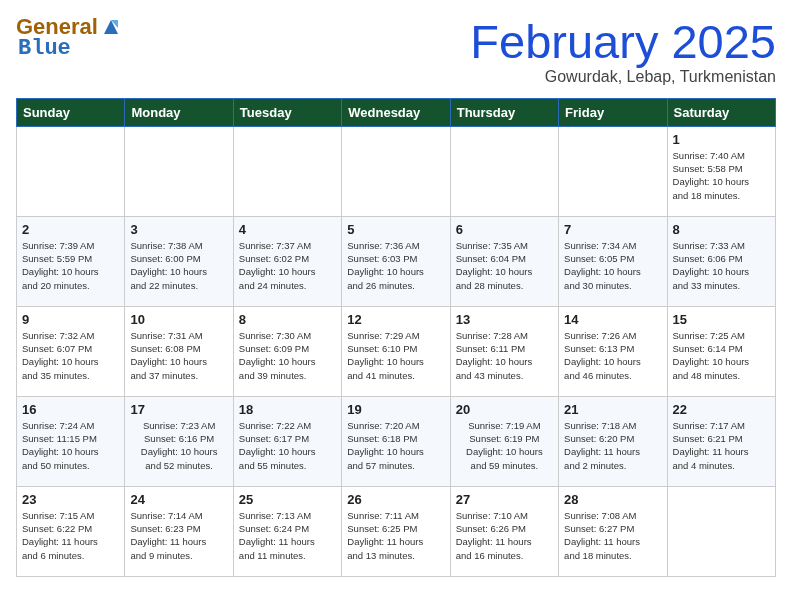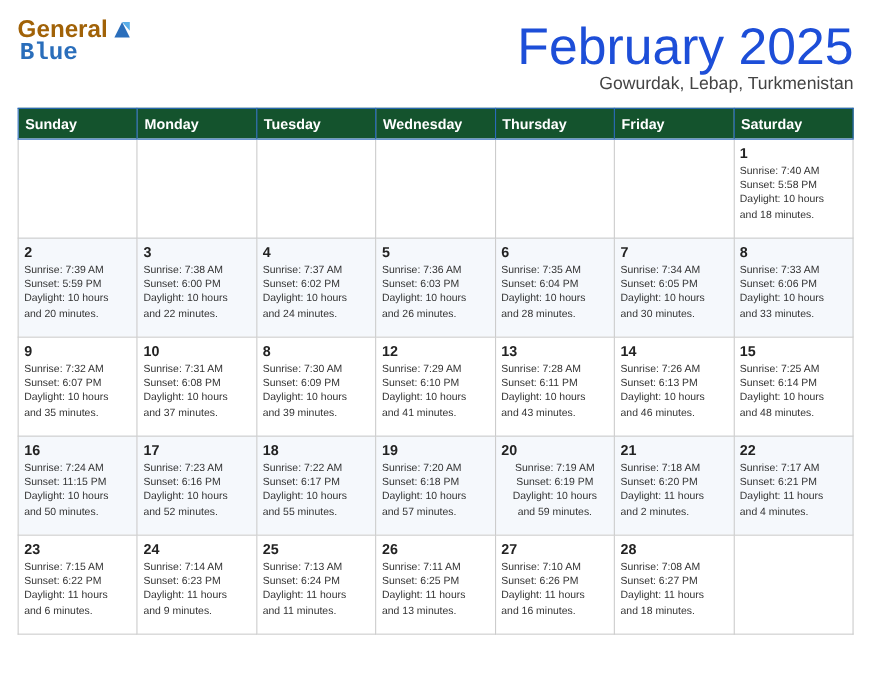--- a/index.html
+++ b/index.html
@@ -237,21 +237,21 @@
       <tr>
         <td>
           <span class="day-num">16</span>
           <div class="day-info" style="white-space: pre-line;">Sunrise: 7:24 AM
 Sunset: 11:15 PM
 Daylight: 10 hours
 and 50 minutes.</div>
         </td>
         <td>
           <span class="day-num">17</span>
-          <div class="day-info" style="white-space: pre-line;">Sunrise: 7:23 AM
+          <div class="day-info" style="white-space: pre-line; text-align: center;">Sunrise: 7:23 AM
 Sunset: 6:16 PM
 Daylight: 10 hours
 and 52 minutes.</div>
         </td>
         <td>
           <span class="day-num">18</span>
           <div class="day-info" style="white-space: pre-line;">Sunrise: 7:22 AM
 Sunset: 6:17 PM
 Daylight: 10 hours
 and 55 minutes.</div>

